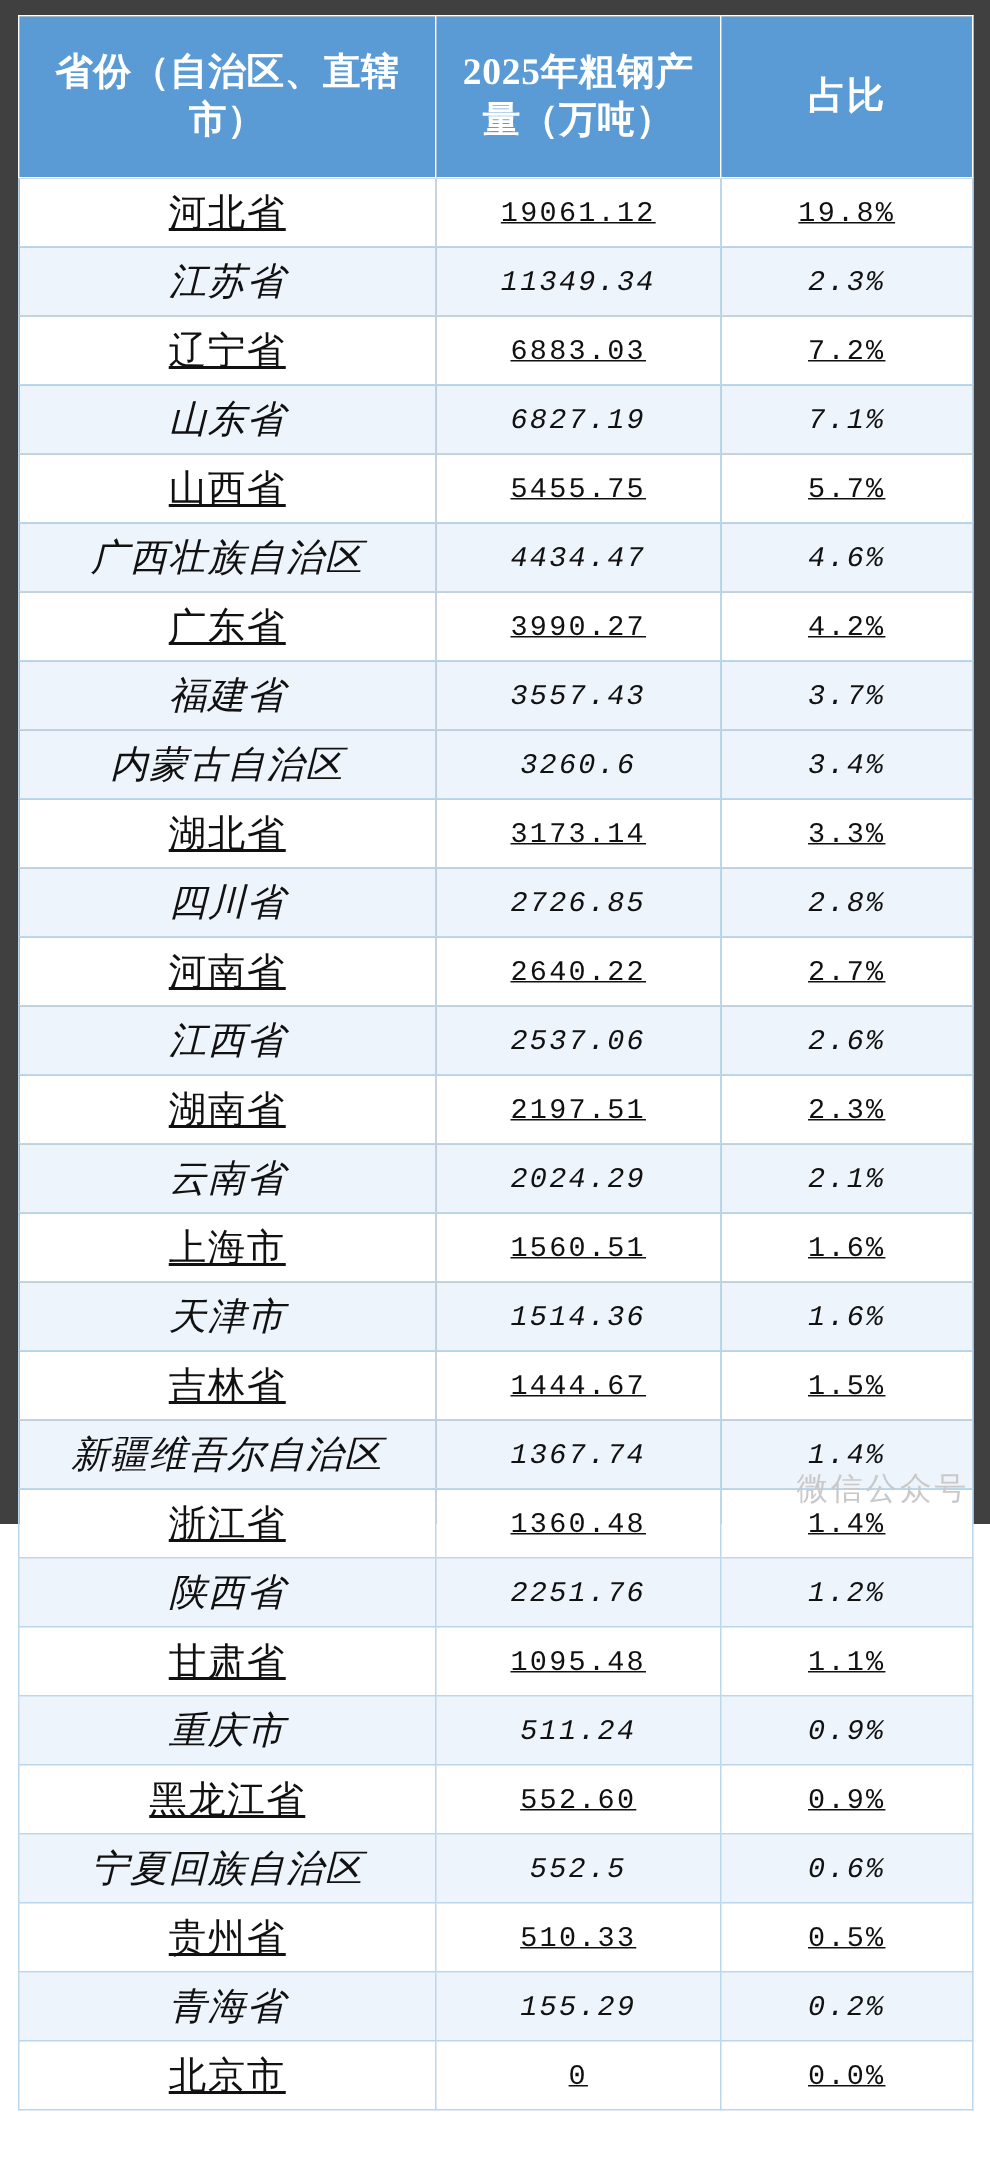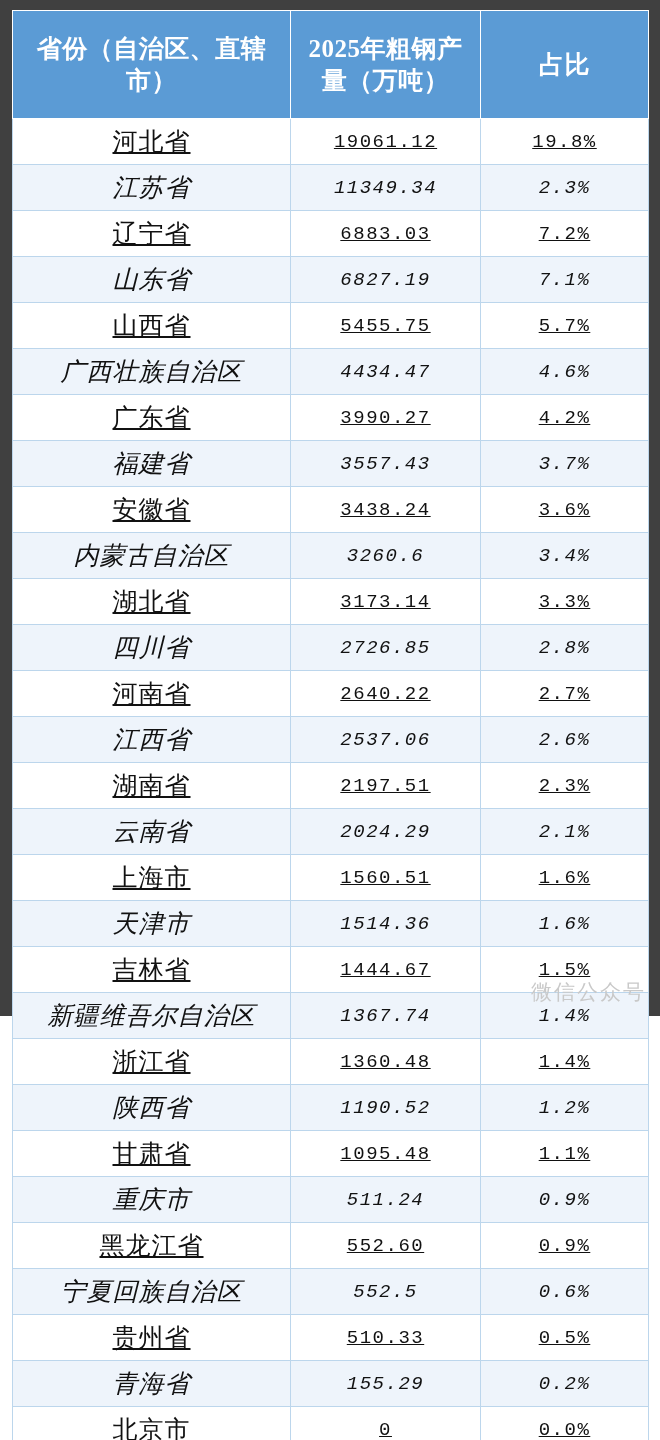--- a/index.html
+++ b/index.html
@@ -131,25 +131,20 @@
         <tr class="even">
           <td class="name">广东省</td>
           <td class="num">3990.27</td>
           <td class="pct">4.2%</td>
         </tr>
         <tr class="odd">
           <td class="name">福建省</td>
           <td class="num">3557.43</td>
           <td class="pct">3.7%</td>
         </tr>
-        <tr class="even">
-          <td class="name">安徽省</td>
-          <td class="num">3438.24</td>
-          <td class="pct">3.6%</td>
-        </tr>
         <tr class="odd">
           <td class="name">内蒙古自治区</td>
           <td class="num">3260.6</td>
           <td class="pct">3.4%</td>
         </tr>
         <tr class="even">
           <td class="name">湖北省</td>
           <td class="num">3173.14</td>
           <td class="pct">3.3%</td>
         </tr>
@@ -198,21 +193,21 @@
           <td class="num">1367.74</td>
           <td class="pct">1.4%</td>
         </tr>
         <tr class="even">
           <td class="name">浙江省</td>
           <td class="num">1360.48</td>
           <td class="pct">1.4%</td>
         </tr>
         <tr class="odd">
           <td class="name">陕西省</td>
-          <td class="num">1190.52</td>
+          <td class="num">2251.76</td>
           <td class="pct">1.2%</td>
         </tr>
         <tr class="even">
           <td class="name">甘肃省</td>
           <td class="num">1095.48</td>
           <td class="pct">1.1%</td>
         </tr>
         <tr class="odd">
           <td class="name">重庆市</td>
           <td class="num">511.24</td>

